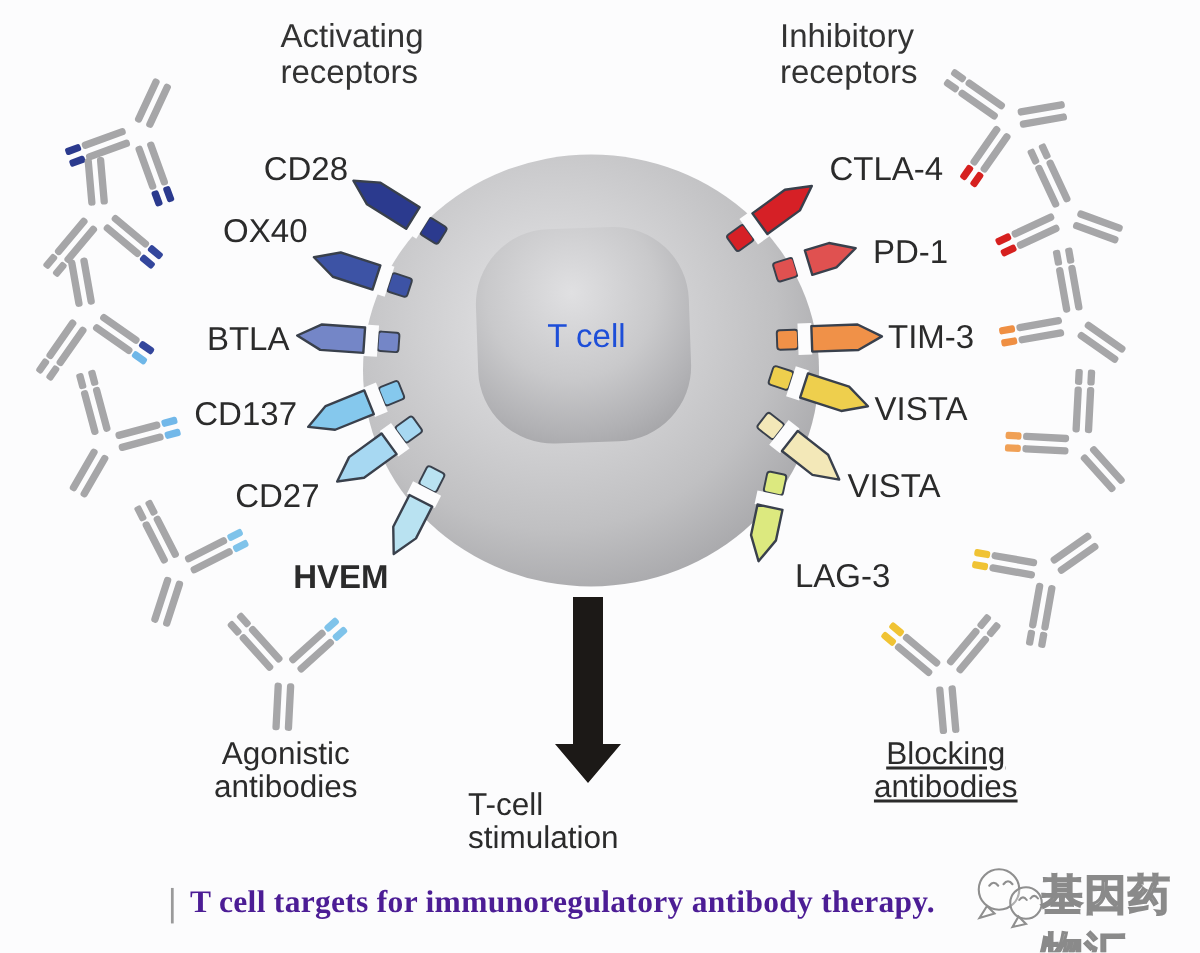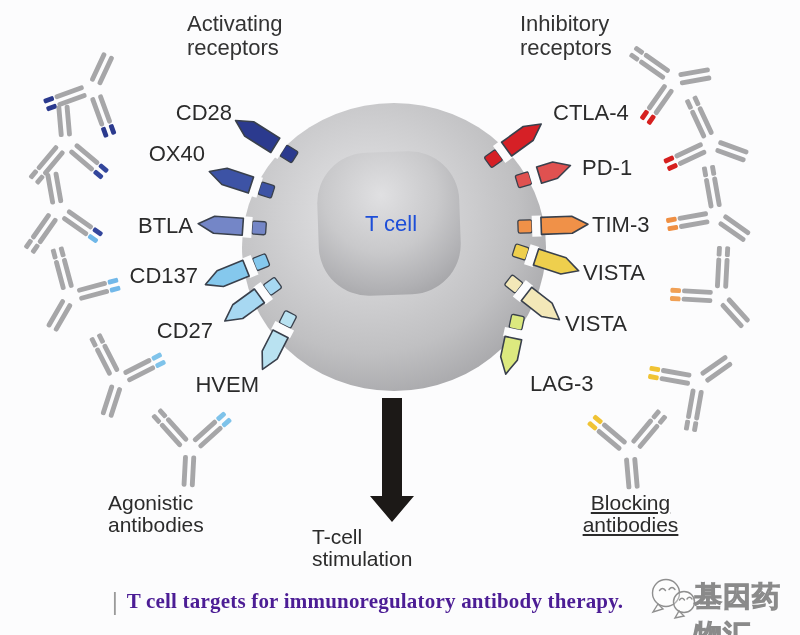--- a/index.html
+++ b/index.html
@@ -12,30 +12,30 @@
   .lbl-r{text-align:right;}
   
   #hdr-act{left:187px;top:12px;}
   #hdr-inh{left:488px;top:12px;margin-left:32px;}
   
   #lbl-cd28 {right:568px;top:101px;}
   #lbl-ox40 {right:595px;top:142px;}
   #lbl-gitr {right:607px;top:214px;}
   #lbl-cd137{right:602px;top:264px;}
   #lbl-cd27 {right:587px;top:319px;}
-  #lbl-hvem {right:541px;top:373px;}
+  #lbl-hvem {right:541px;top:373px;font-weight:bold;}
   
   #lbl-ctla4{left:553px;top:101px;}
   #lbl-pd1  {left:582px;top:156px;}
   #lbl-tim3 {left:592px;top:213px;}
   #lbl-btla {left:583px;top:261px;}
   #lbl-vista{left:565px;top:312px;}
   #lbl-lag3 {left:530px;top:372px;}
   
-  #cap-agonistic{left:108px;top:492px;width:165px;text-align:left;font-size:21px;line-height:22px;}
+  #cap-agonistic{left:108px;top:492px;width:165px;text-align:center;font-size:21px;line-height:22px;}
   #cap-blocking{left:548px;top:492px;width:165px;text-align:center;font-size:21px;line-height:22px;text-decoration:underline;}
   #cap-stim{left:312px;top:526px;width:160px;text-align:left;font-size:21px;line-height:22px;}
   #cell-label{left:311px;top:212px;width:160px;text-align:center;color:#1d4ed8;font-size:22px;}
   
   #caption{position:absolute;left:112px;top:588px;display:flex;align-items:flex-start;}
   #caption .bar{color:#9a9a9a;font-size:26px;line-height:27px;font-weight:bold;margin-right:9px;
                 font-family:"Liberation Serif","DejaVu Serif",serif;}
   #caption .cap-text{font-family:"Liberation Serif","DejaVu Serif",serif;font-weight:bold;
                 font-size:21px;line-height:27px;color:#4c1d95;letter-spacing:0.2px;}
   

